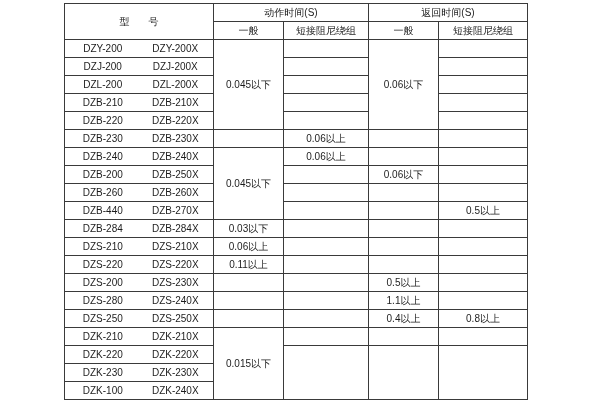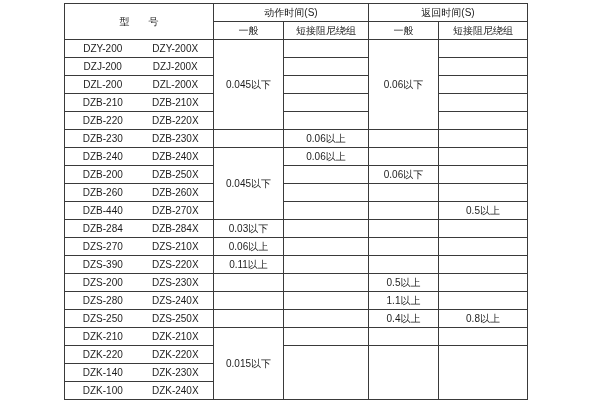--- a/index.html
+++ b/index.html
@@ -133,28 +133,28 @@
           <td>0.5以上</td>
         </tr>
         <tr>
           <td class="model-cell"><span>DZB-284</span><span>DZB-284X</span></td>
           <td>0.03以下</td>
           <td></td>
           <td></td>
           <td></td>
         </tr>
         <tr>
-          <td class="model-cell"><span>DZS-270</span><span>DZS-210X</span></td>
+          <td class="model-cell"><span>DZS-210</span><span>DZS-210X</span></td>
           <td>0.06以上</td>
           <td></td>
           <td></td>
           <td></td>
         </tr>
         <tr>
-          <td class="model-cell"><span>DZS-390</span><span>DZS-220X</span></td>
+          <td class="model-cell"><span>DZS-220</span><span>DZS-220X</span></td>
           <td>0.11以上</td>
           <td></td>
           <td></td>
           <td></td>
         </tr>
         <tr>
           <td class="model-cell"><span>DZS-200</span><span>DZS-230X</span></td>
           <td></td>
           <td></td>
           <td>0.5以上</td>
@@ -181,20 +181,20 @@
           <td></td>
           <td></td>
         </tr>
         <tr>
           <td class="model-cell"><span>DZK-220</span><span>DZK-220X</span></td>
           <td rowspan="3"></td>
           <td rowspan="3"></td>
           <td rowspan="3"></td>
         </tr>
         <tr>
-          <td class="model-cell"><span>DZK-140</span><span>DZK-230X</span></td>
+          <td class="model-cell"><span>DZK-230</span><span>DZK-230X</span></td>
         </tr>
         <tr>
           <td class="model-cell"><span>DZK-100</span><span>DZK-240X</span></td>
         </tr>
       </tbody>
   </table>
 </div>
 
 </body></html>

